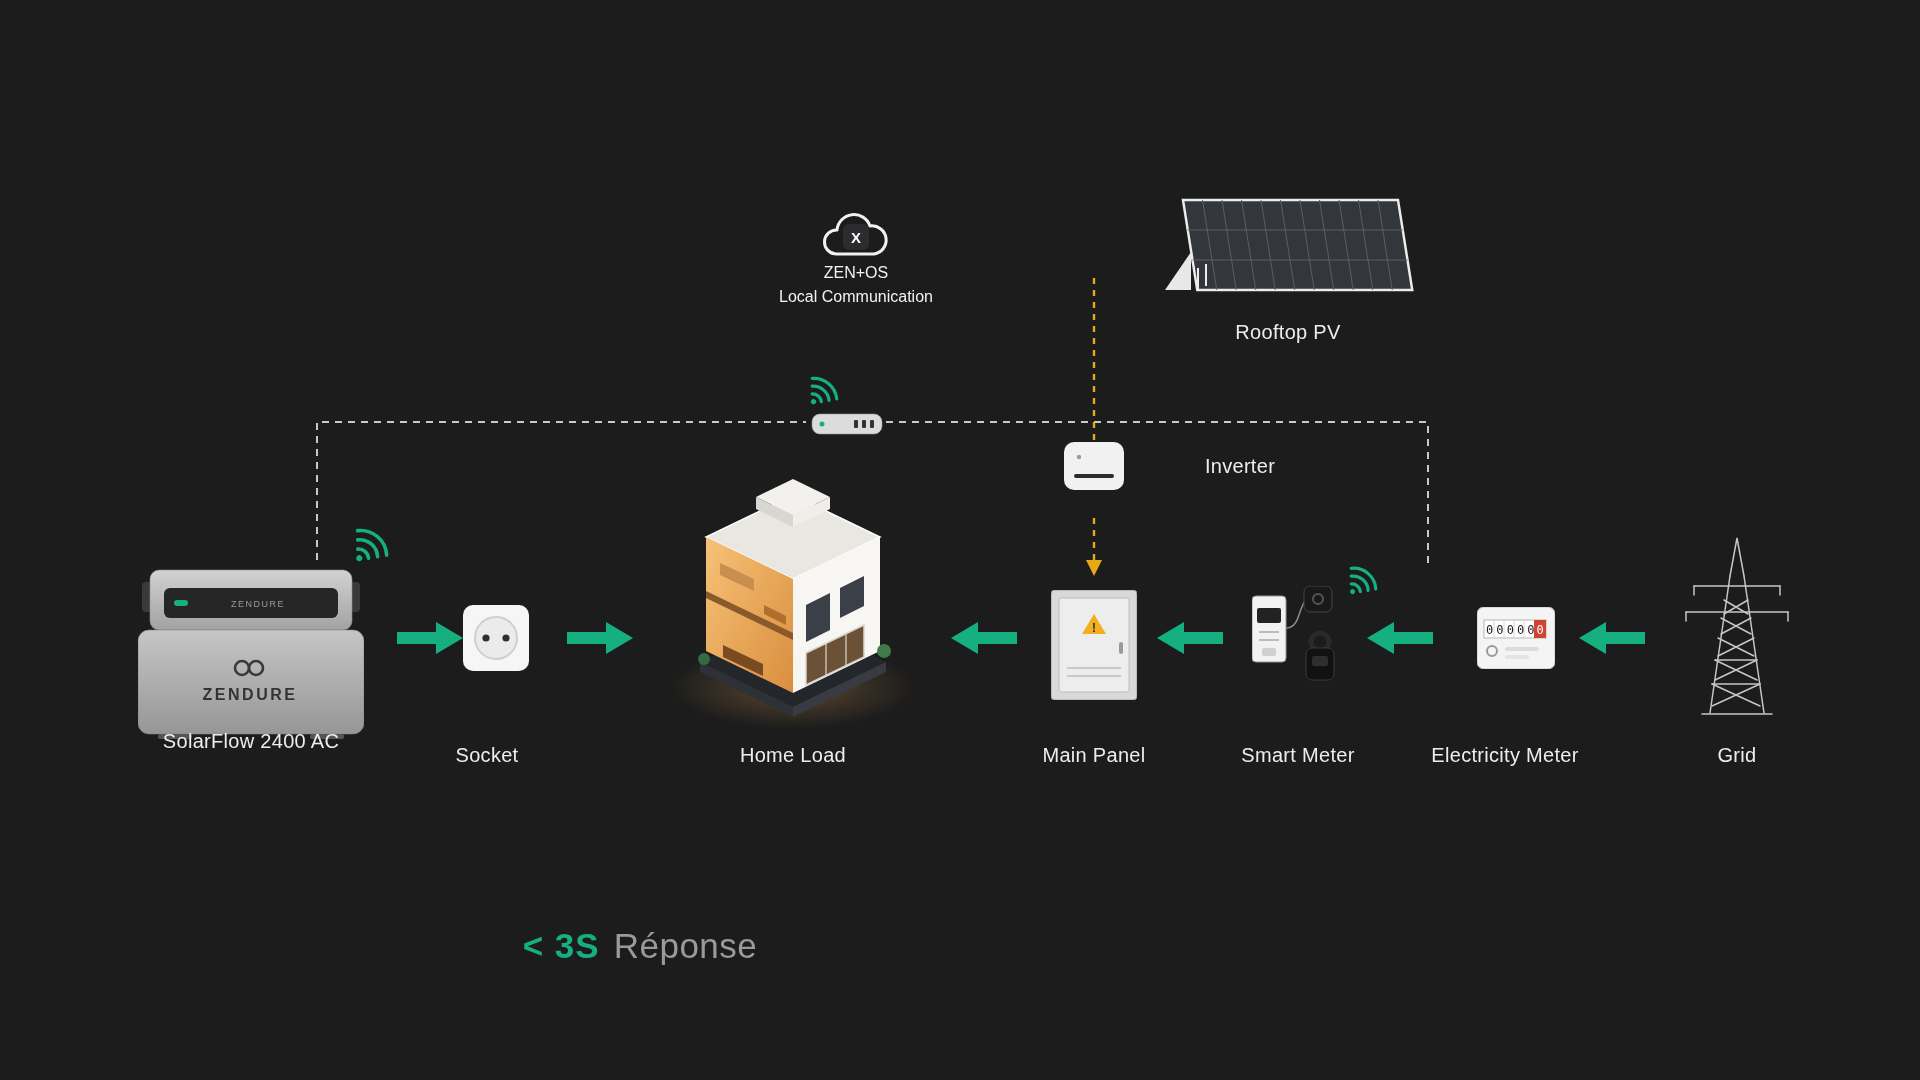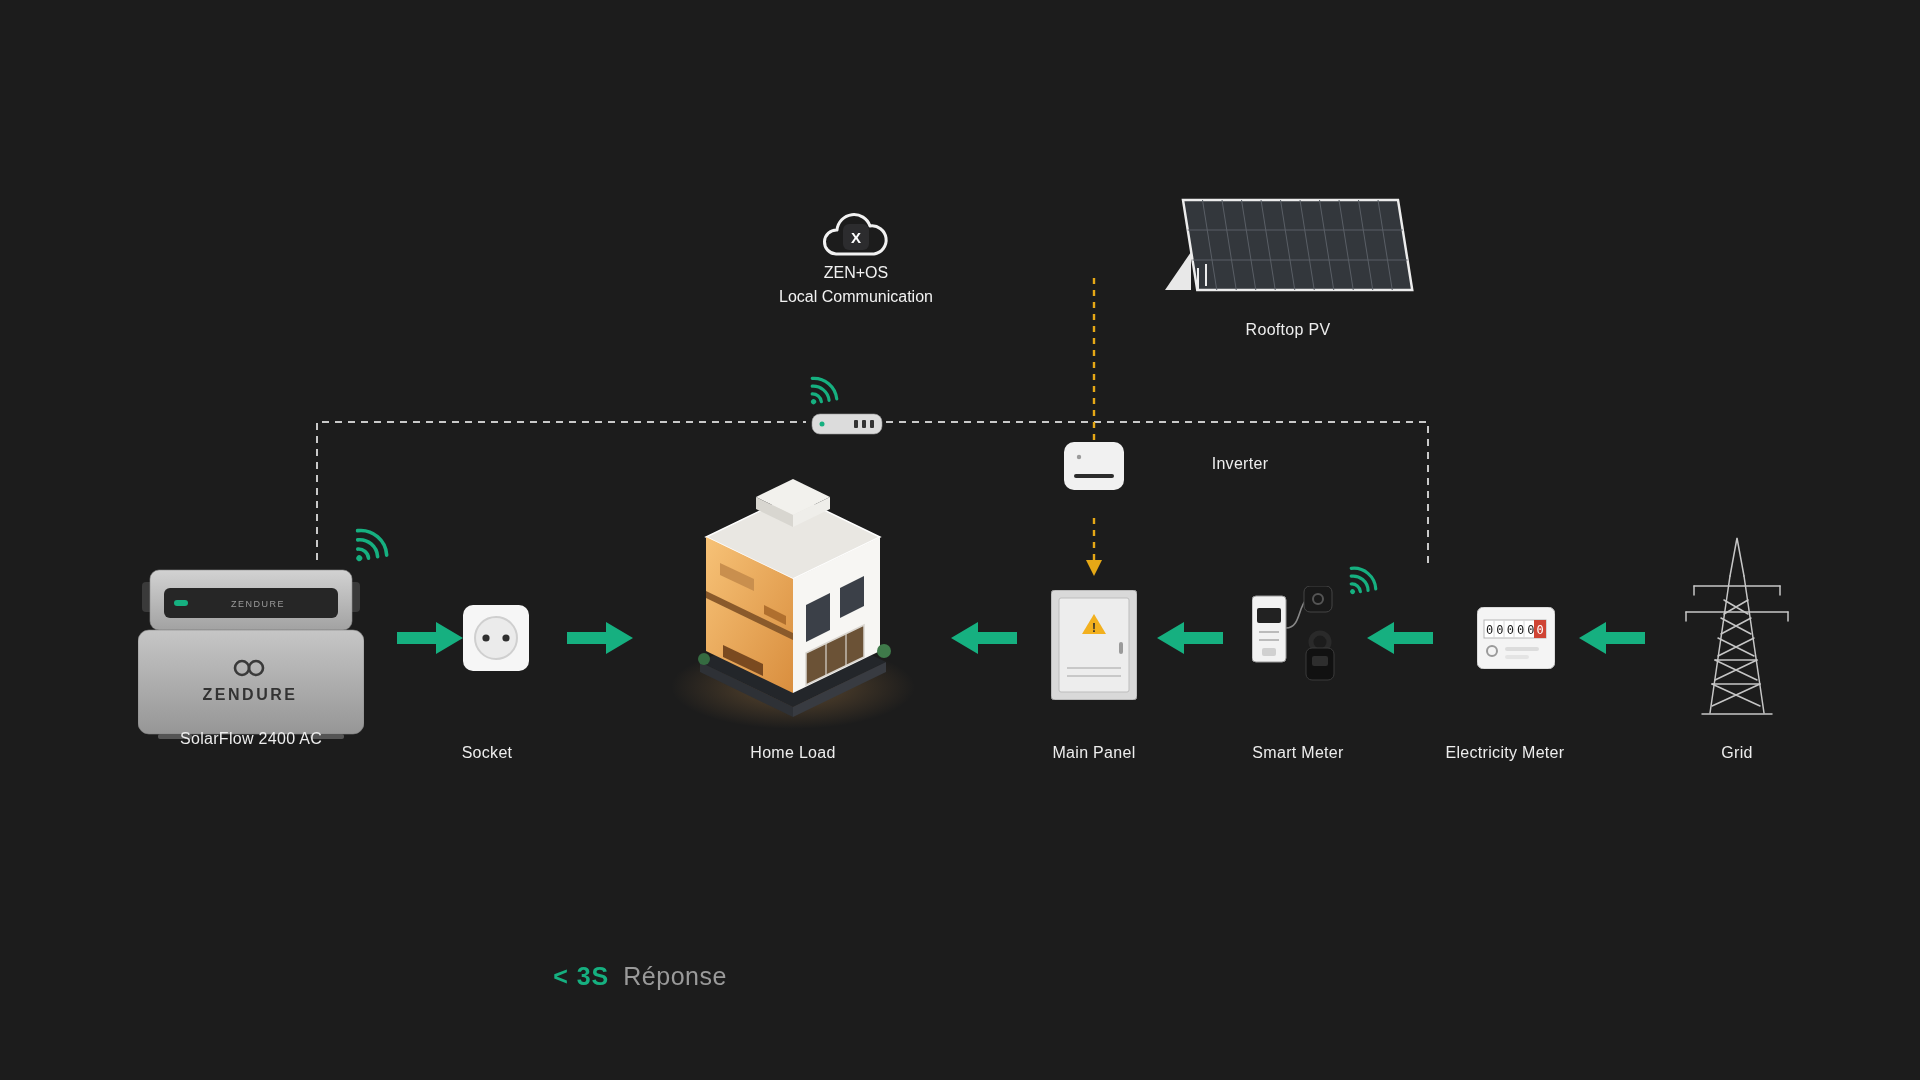--- a/index.html
+++ b/index.html
@@ -5,33 +5,33 @@
   html,body{margin:0;padding:0;}
   body{
     width:1920px;height:1080px;background:#1c1c1c;
     font-family:"Liberation Sans", sans-serif;
   }
   .stage{position:relative;width:1920px;height:1080px;background:#1c1c1c;overflow:hidden;}
   .abs{position:absolute;}
   .node{position:absolute;}
   .node-label{
     position:absolute;left:50%;transform:translateX(-50%);
-    white-space:nowrap;color:#ededed;font-size:16px;letter-spacing:.3px;
+    white-space:nowrap;color:#ededed;font-size:20px;letter-spacing:.3px;
   }
   .cloud-title{
     position:absolute;left:50%;transform:translateX(-50%);
     color:#f2f2f2;font-size:16px;white-space:nowrap;
   }
   .wifi{position:absolute;transform:rotate(40deg);}
   .footer-stat{
     position:absolute;top:926px;display:flex;gap:14px;align-items:baseline;
-    font-size:25px;white-space:nowrap;transform:translateX(-50%);
+    font-size:35px;white-space:nowrap;transform:translateX(-50%);
   }
   .stat-value{color:#16b080;font-weight:700;letter-spacing:1px;}
-  .stat-label{color:#9a9a9a;font-weight:400;letter-spacing:.5px;margin-top:36px;}
+  .stat-label{color:#9a9a9a;font-weight:400;letter-spacing:.5px;}
 </style>
 </head>
 <body>
 
 <div class="stage">
 
   <svg class="abs" style="left:0;top:0" width="1920" height="1080">
 
     <g stroke="#c9c9c9" stroke-width="2" stroke-dasharray="7 6" fill="none">
       <path d="M317,560 L317,422 L806,422"></path>

